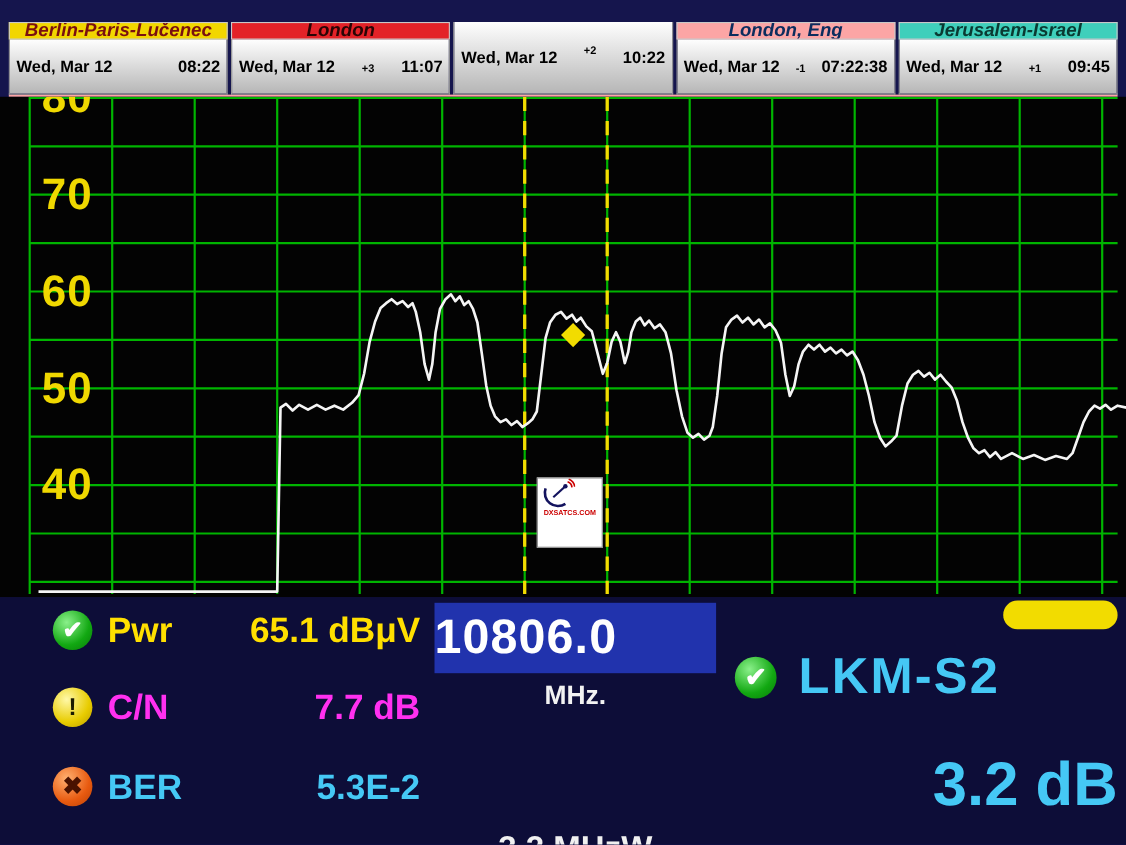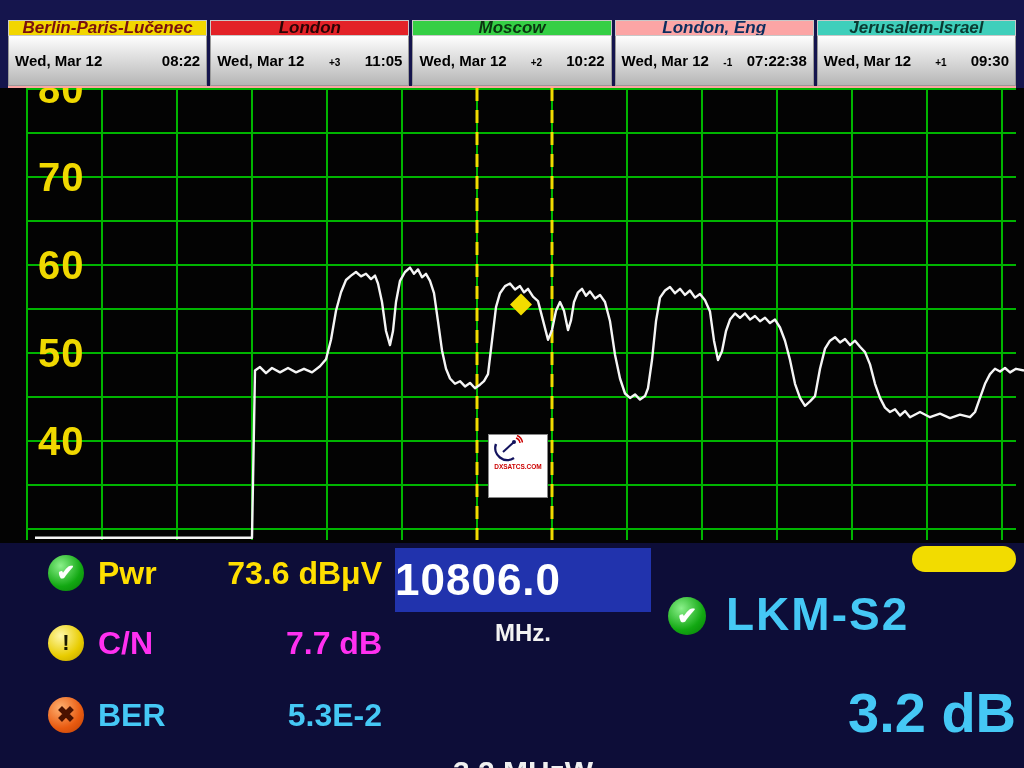--- a/index.html
+++ b/index.html
@@ -71,45 +71,44 @@
         <span>Wed, Mar 12</span>
         <span class="clock-offset"></span>
         <span>08:22</span>
       </div>
     </div>
     <div class="clock">
       <div class="clock-header" style="background: rgb(227, 34, 40); color: rgb(42, 5, 5);">London</div>
       <div class="clock-time">
         <span>Wed, Mar 12</span>
         <span class="clock-offset">+3</span>
-        <span>11:05</span>
+        <span>11:07</span>
       </div>
     </div>
     <div class="clock">
-      <div class="clock-header" style="background: rgb(53, 207, 69); color: rgb(10, 53, 16);">Moscow</div>
       <div class="clock-time">
         <span>Wed, Mar 12</span>
         <span class="clock-offset">+2</span>
         <span>10:22</span>
       </div>
     </div>
     <div class="clock">
       <div class="clock-header" style="background: #fca5a5; color: rgb(12, 45, 94);">London, Eng</div>
       <div class="clock-time">
         <span>Wed, Mar 12</span>
         <span class="clock-offset">-1</span>
         <span>07:22:38</span>
       </div>
     </div>
     <div class="clock">
       <div class="clock-header" style="background: rgb(63, 207, 187); color: rgb(10, 58, 50);">Jerusalem-Israel</div>
       <div class="clock-time">
         <span>Wed, Mar 12</span>
         <span class="clock-offset">+1</span>
-        <span>09:30</span>
+        <span>09:45</span>
       </div>
     </div>
   </div>
 
   <div class="spectrum">
     <svg width="1024" height="455" viewBox="0 0 1024 455">
         <line x1="27" y1="1" x2="1016" y2="1" stroke="#00b400" stroke-width="2"></line>
         <line x1="27" y1="44.99999999999997" x2="1016" y2="44.99999999999997" stroke="#00b400" stroke-width="2"></line>
         <line x1="27" y1="89" x2="1016" y2="89" stroke="#00b400" stroke-width="2"></line>
         <line x1="27" y1="133" x2="1016" y2="133" stroke="#00b400" stroke-width="2"></line>
@@ -153,21 +152,21 @@
       <div class="ylab" style="top: 89px;">70</div>
       <div class="ylab" style="top: 177px;">60</div>
       <div class="ylab" style="top: 265px;">50</div>
       <div class="ylab" style="top: 353px;">40</div>
     </div>
 
   <div class="panel">
 
     <div class="sicon ok" style="top:12px;">✔</div>
     <div class="plabel t-yellow" style="top:14px;">Pwr</div>
-    <div class="pval t-yellow" style="top:14px;">73.6 dBμV</div>
+    <div class="pval t-yellow" style="top:14px;">65.1 dBμV</div>
 
     <div class="freq-box">
       <span>10806.0</span>
     </div>
     <div class="freq-unit">MHz.</div>
     <div class="pill"></div>
 
     <div class="sicon warn" style="top:82px;">!</div>
     <div class="plabel t-magenta" style="top:84px;">C/N</div>
     <div class="pval t-magenta" style="top:84px;">7.7 dB</div>

